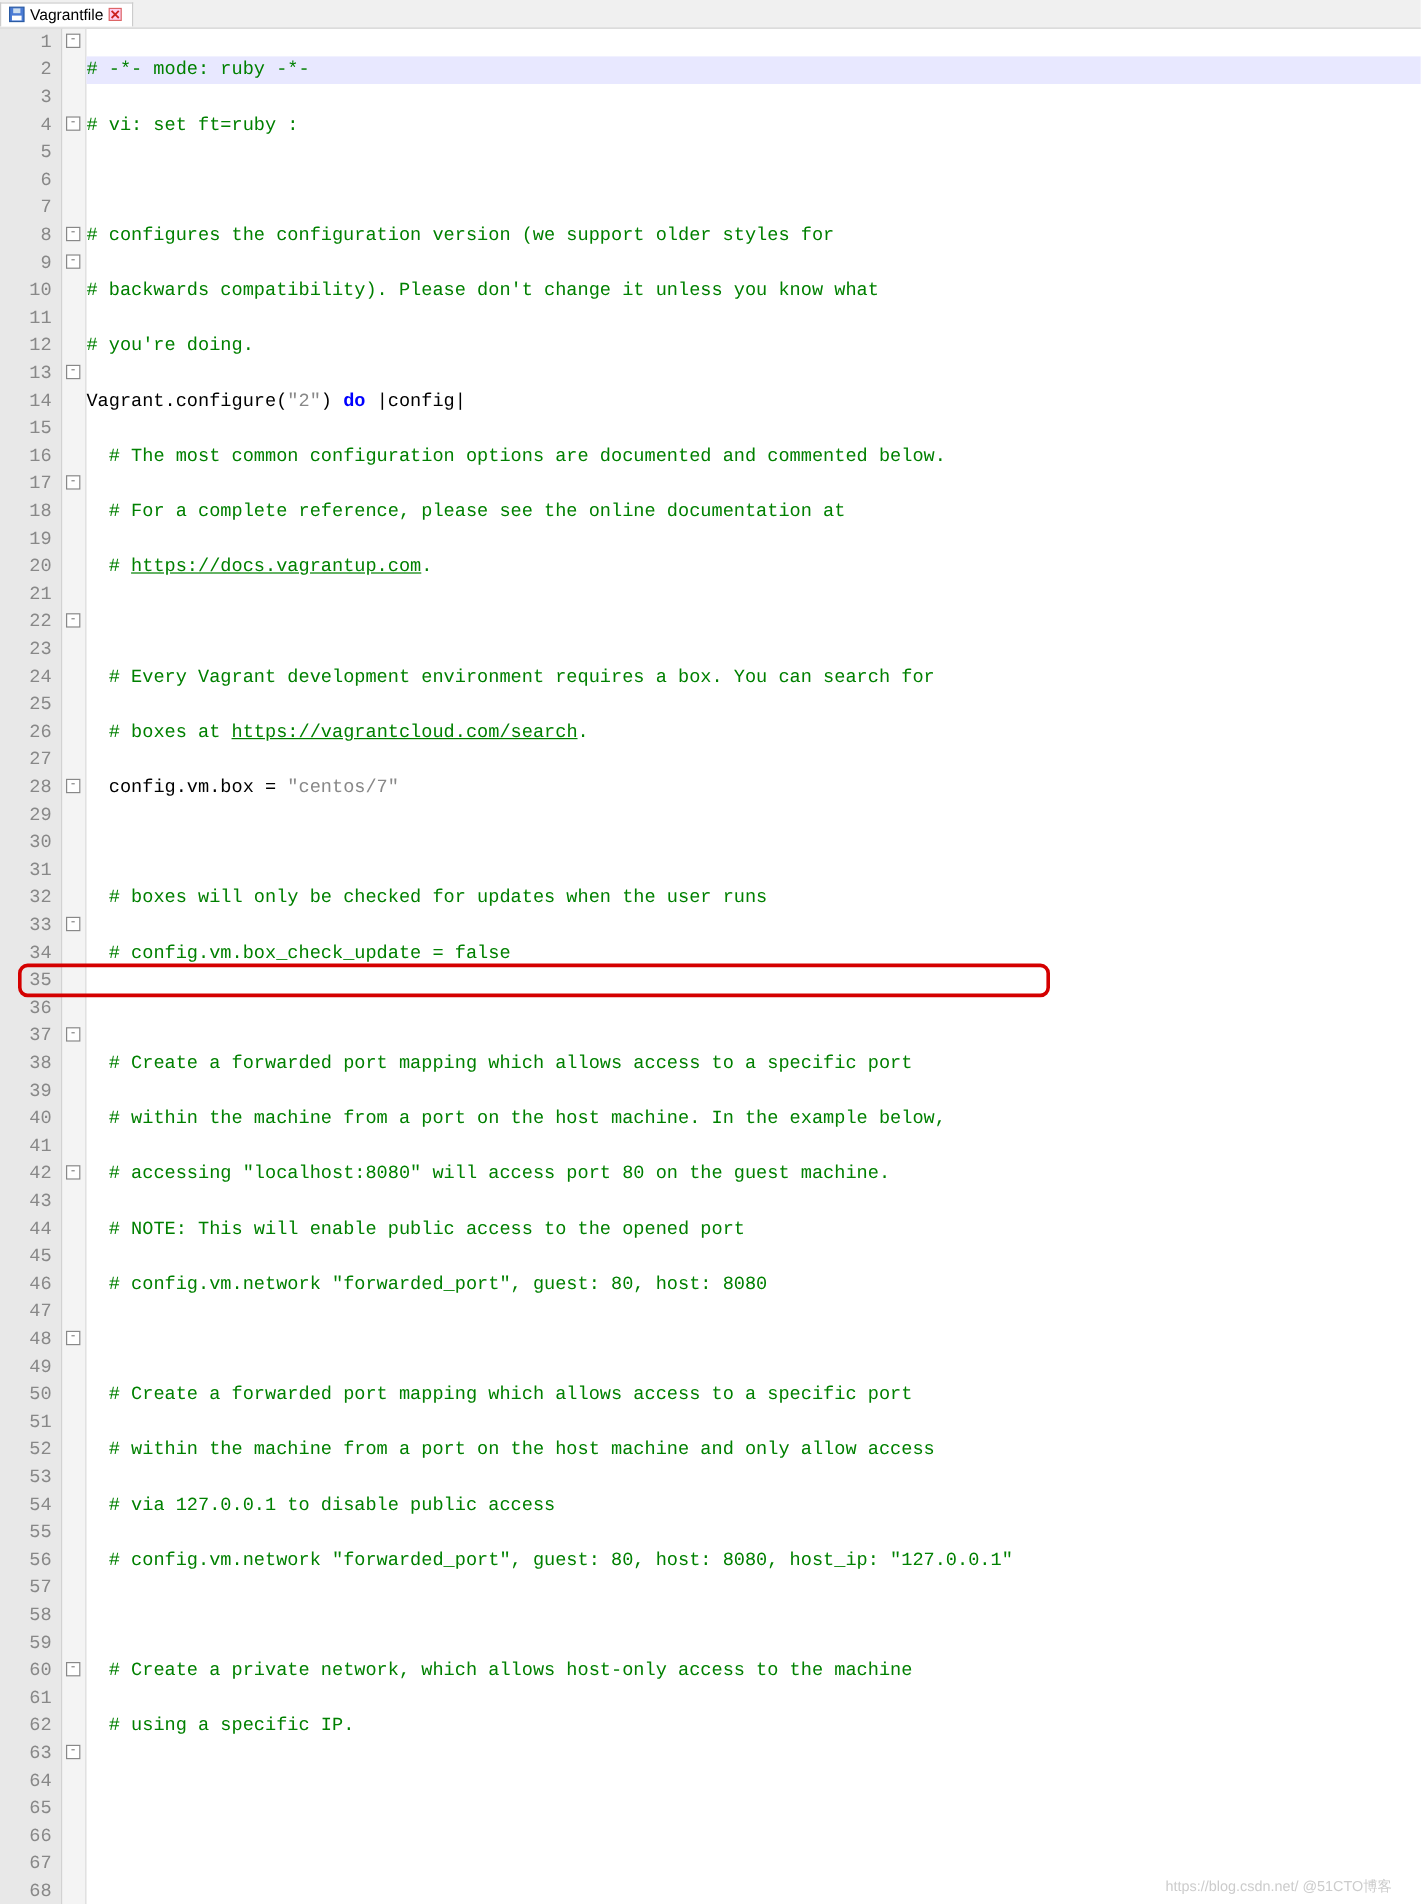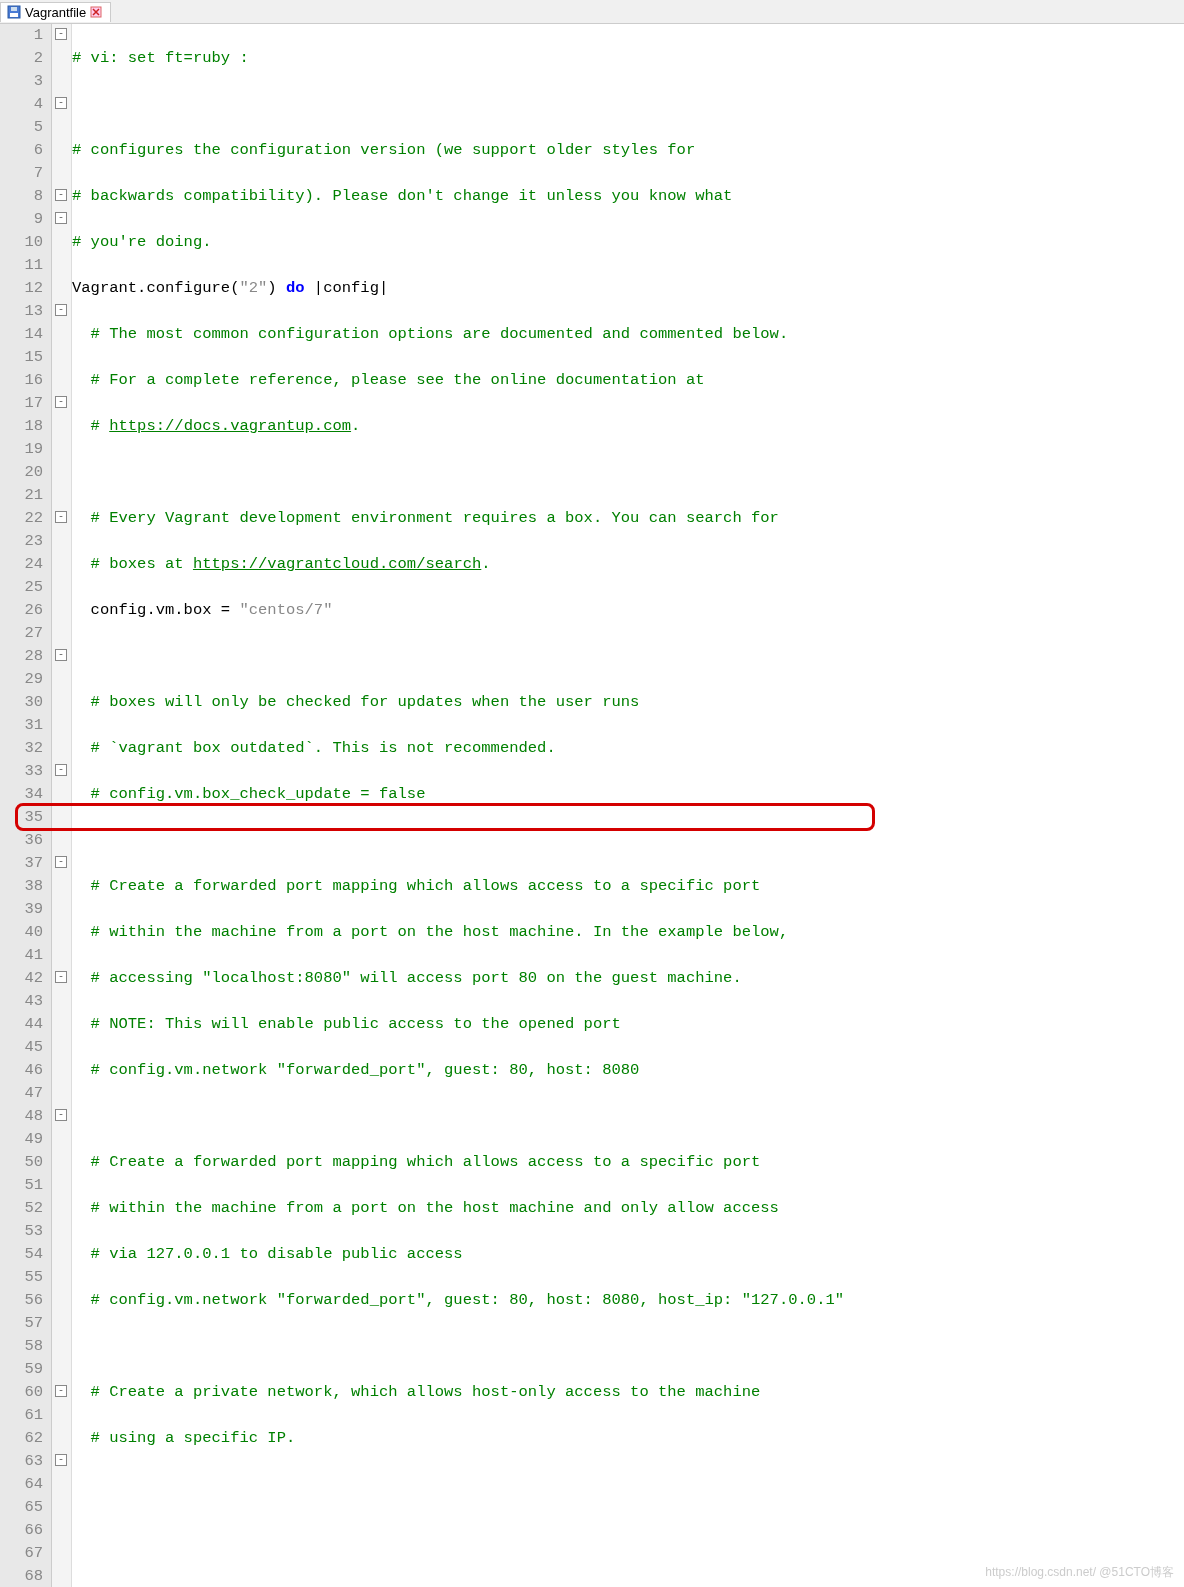--- a/index.html
+++ b/index.html
@@ -96,21 +96,21 @@
     border: 3px solid #d40000;
     border-radius: 8px;
     left: -57px;
     width: 860px;
     height: 28px;
     top: calc(23px * 34 - 3px);
     pointer-events: none;
   }
   .watermark {
     position: fixed;
-    right: 10px;
+    right: 24px;
     bottom: 6px;
     color: #ccc;
     font-family: Arial, sans-serif;
     font-size: 12px;
   }
 </style>
 </head>
 <body>
 
 <div class="tab-bar">
@@ -213,36 +213,36 @@
     <div class="fold-mark line22">-</div>
     <div class="fold-mark line28">-</div>
     <div class="fold-mark line33">-</div>
     <div class="fold-mark line37">-</div>
     <div class="fold-mark line42">-</div>
     <div class="fold-mark line48">-</div>
     <div class="fold-mark line60">-</div>
     <div class="fold-mark line63">-</div>
   </div>
   <div class="code">
+<div class="code-line hl-line"><span class="c-comment"># -*- mode: ruby -*-</span></div>
 <div class="code-line"><span class="c-comment"># vi: set ft=ruby :</span></div>
 <div class="code-line"></div>
 <div class="code-line"><span class="c-comment"># configures the configuration version (we support older styles for</span></div>
 <div class="code-line"><span class="c-comment"># backwards compatibility). Please don't change it unless you know what</span></div>
 <div class="code-line"><span class="c-comment"># you're doing.</span></div>
 <div class="code-line"><span class="c-ident">Vagrant.configure(</span><span class="c-string">"2"</span><span class="c-ident">) </span><span class="c-keyword">do</span><span class="c-ident"> |config|</span></div>
 <div class="code-line">  <span class="c-comment"># The most common configuration options are documented and commented below.</span></div>
 <div class="code-line">  <span class="c-comment"># For a complete reference, please see the online documentation at</span></div>
 <div class="code-line">  <span class="c-comment"># </span><span class="c-comment c-underline">https://docs.vagrantup.com</span><span class="c-comment">.</span></div>
 <div class="code-line"></div>
 <div class="code-line">  <span class="c-comment"># Every Vagrant development environment requires a box. You can search for</span></div>
 <div class="code-line">  <span class="c-comment"># boxes at </span><span class="c-comment c-underline">https://vagrantcloud.com/search</span><span class="c-comment">.</span></div>
 <div class="code-line">  <span class="c-ident">config.vm.box = </span><span class="c-string">"centos/7"</span></div>
 <div class="code-line"></div>
 <div class="code-line">  <span class="c-comment"># boxes will only be checked for updates when the user runs</span></div>
-<div class="code-line">  <span class="c-comment"># `vagrant box outdated`. This is not recommended.</span></div>
 <div class="code-line">  <span class="c-comment"># config.vm.box_check_update = false</span></div>
 <div class="code-line"></div>
 <div class="code-line">  <span class="c-comment"># Create a forwarded port mapping which allows access to a specific port</span></div>
 <div class="code-line">  <span class="c-comment"># within the machine from a port on the host machine. In the example below,</span></div>
 <div class="code-line">  <span class="c-comment"># accessing "localhost:8080" will access port 80 on the guest machine.</span></div>
 <div class="code-line">  <span class="c-comment"># NOTE: This will enable public access to the opened port</span></div>
 <div class="code-line">  <span class="c-comment"># config.vm.network "forwarded_port", guest: 80, host: 8080</span></div>
 <div class="code-line"></div>
 <div class="code-line">  <span class="c-comment"># Create a forwarded port mapping which allows access to a specific port</span></div>
 <div class="code-line">  <span class="c-comment"># within the machine from a port on the host machine and only allow access</span></div>

